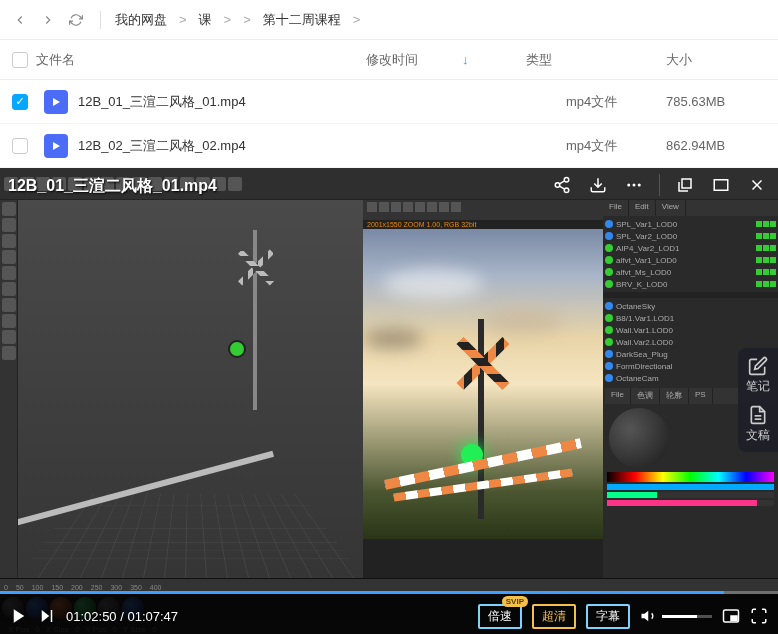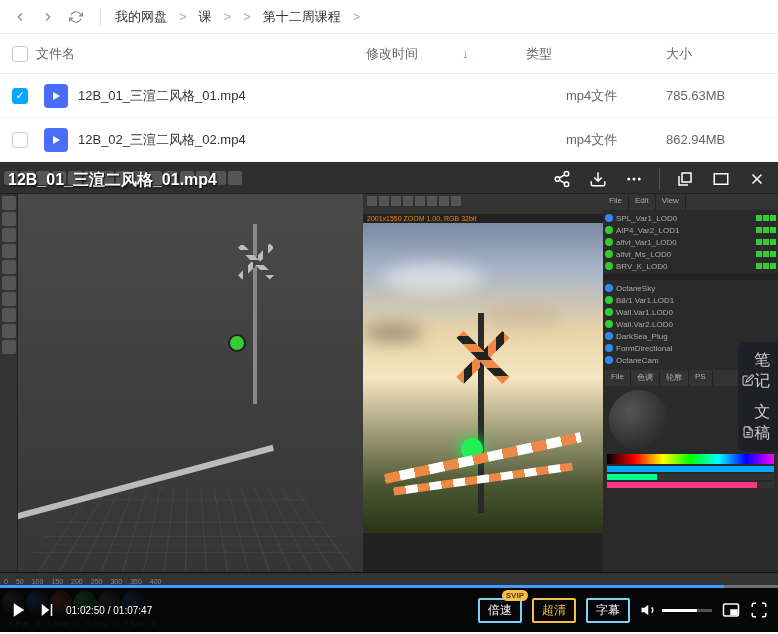--- a/index.html
+++ b/index.html
@@ -1,17 +1,17 @@
 <!DOCTYPE html>
 <html><head>
 <meta charset="utf-8">
 <style>
 * { margin: 0; padding: 0; box-sizing: border-box; }
 body { font-family: "Microsoft YaHei", Arial, sans-serif; font-size: 13px; background: #fff; width: 778px; }
-.nav-bar { display: flex; align-items: center; height: 34px; padding: 0 8px; border-bottom: 1px solid #eee; }
+.nav-bar { display: flex; align-items: center; height: 40px; padding: 0 8px; border-bottom: 1px solid #eee; }
 .nav-btn { width: 24px; height: 24px; display: flex; align-items: center; justify-content: center; color: #888; cursor: pointer; margin-right: 4px; }
 .nav-btn svg { width: 14px; height: 14px; }
 .divider { width: 1px; height: 18px; background: #ddd; margin: 0 8px; }
 .breadcrumb { display: flex; align-items: center; color: #333; font-size: 13px; }
 .breadcrumb span { margin: 0 6px; }
 .breadcrumb .sep { color: #aaa; }
 .file-header { display: flex; align-items: center; height: 40px; padding: 0 12px; border-bottom: 1px solid #eee; color: #666; font-size: 13px; }
 .col-check { width: 24px; }
 .col-name { flex: 1; }
 .col-time { width: 160px; display: flex; align-items: center; gap: 40px; }
@@ -88,29 +88,29 @@
 .c4d-bottom { height: 60px; background: #2a2a2a; border-top: 1px solid #111; display: flex; flex-direction: column; }
 .timeline { height: 16px; background: #333; display: flex; align-items: center; padding: 0 4px; font-size: 7px; color: #888; gap: 8px; }
 .mat-row { display: flex; gap: 2px; padding: 2px; }
 .mat-ball { width: 22px; height: 22px; border-radius: 50%; background: radial-gradient(circle at 35% 35%, #888, #222); }
 .mat-ball.m1 { background: radial-gradient(circle at 35% 35%, #58e, #125); }
 .mat-ball.m2 { background: radial-gradient(circle at 35% 35%, #e85, #521); }
 .mat-ball.m3 { background: radial-gradient(circle at 35% 35%, #5e8, #152); }
 .coords-bar { height: 16px; background: #2f2f2f; display: flex; align-items: center; gap: 6px; padding: 0 8px; font-size: 8px; color: #888; }
 
 .side-tools { position: absolute; right: 0; top: 180px; width: 40px; background: rgba(30,30,40,0.9); border-radius: 8px 0 0 8px; padding: 8px 4px; display: flex; flex-direction: column; gap: 10px; z-index: 15; }
-.side-tool { display: flex; flex-direction: row; align-items: flex-end; color: #ccc; font-size: 16px; cursor: pointer; }
+.side-tool { display: flex; flex-direction: column; align-items: center; color: #ccc; font-size: 12px; cursor: pointer; }
 .side-tool svg { width: 20px; height: 20px; margin-bottom: 2px; }
 
 .player-controls { position: absolute; bottom: 0; left: 0; right: 0; height: 44px; background: rgba(0,0,0,0.85); display: flex; align-items: center; padding: 0 10px; gap: 10px; z-index: 20; }
 .progress-bar { position: absolute; top: -3px; left: 0; right: 0; height: 3px; background: rgba(255,255,255,0.3); }
 .progress-bar .played { height: 100%; width: 93%; background: #409eff; }
 .pc-btn { color: #fff; cursor: pointer; display: flex; align-items: center; }
 .pc-btn svg { width: 18px; height: 18px; }
-.time-display { color: #fff; font-size: 10px; }
+.time-display { color: #fff; font-size: 13px; }
 .pc-spacer { flex: 1; }
 .pc-box { color: #fff; border: 2px solid #7dd3fc; padding: 2px 8px; font-size: 12px; border-radius: 2px; cursor: pointer; position: relative; }
 .pc-box.gold { color: #f5c04a; border-color: #f5c04a; }
 .svip-badge { position: absolute; top: -10px; right: -8px; background: #f5c04a; color: #5a3a00; font-size: 8px; padding: 1px 4px; border-radius: 6px; font-weight: bold; }
 .volume { display: flex; align-items: center; gap: 4px; color: #fff; }
 .volume .bar { width: 50px; height: 3px; background: rgba(255,255,255,0.3); }
 .volume .bar .fill { height: 100%; width: 70%; background: #fff; }
 </style>
 </head>
 <body>
@@ -298,20 +298,29 @@
           <div class="obj-item">
               <span class="dot b"></span>
               <span>SPL_Var1_LOD0</span>
               <span class="toggles">
                 <span></span>
                 <span></span>
                 <span></span>
               </span>
             </div>
           <div class="obj-item">
+              <span class="dot b"></span>
+              <span>SPL_Var2_LOD0</span>
+              <span class="toggles">
+                <span></span>
+                <span></span>
+                <span></span>
+              </span>
+            </div>
+          <div class="obj-item">
               <span class="dot g"></span>
               <span>AIP4_Var2_LOD1</span>
               <span class="toggles">
                 <span></span>
                 <span></span>
                 <span></span>
               </span>
             </div>
           <div class="obj-item">
               <span class="dot g"></span>

